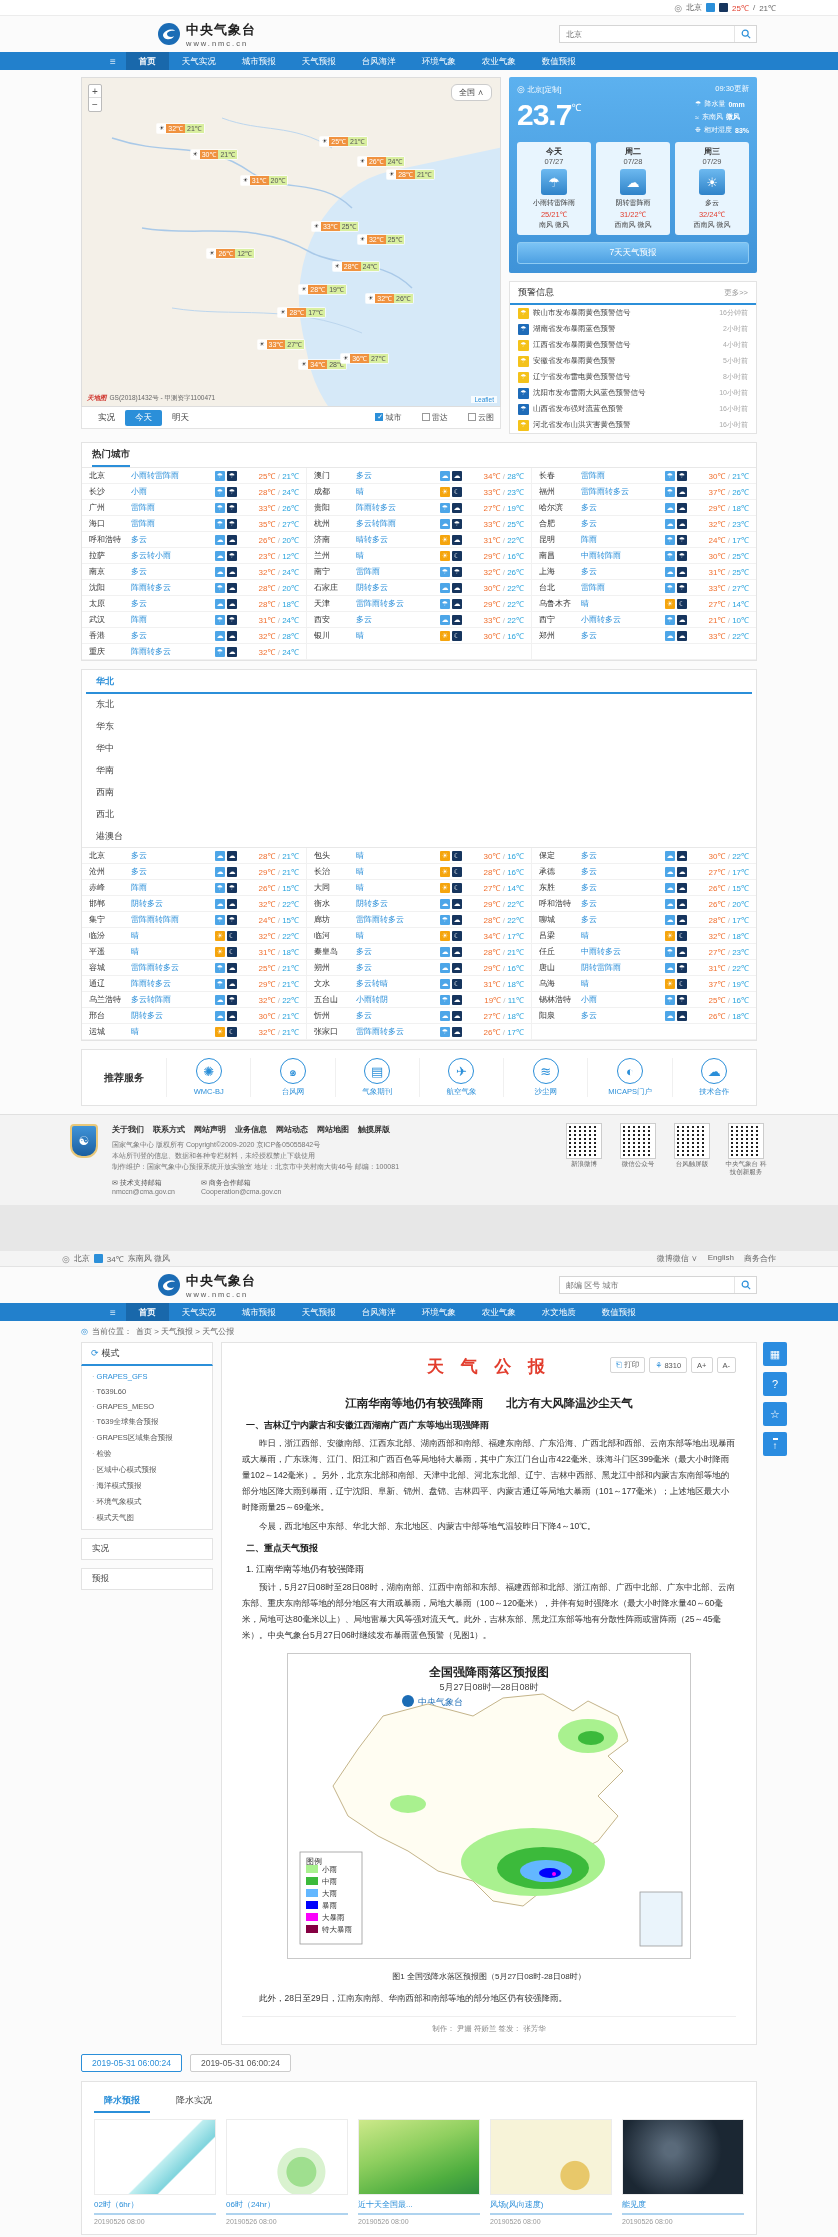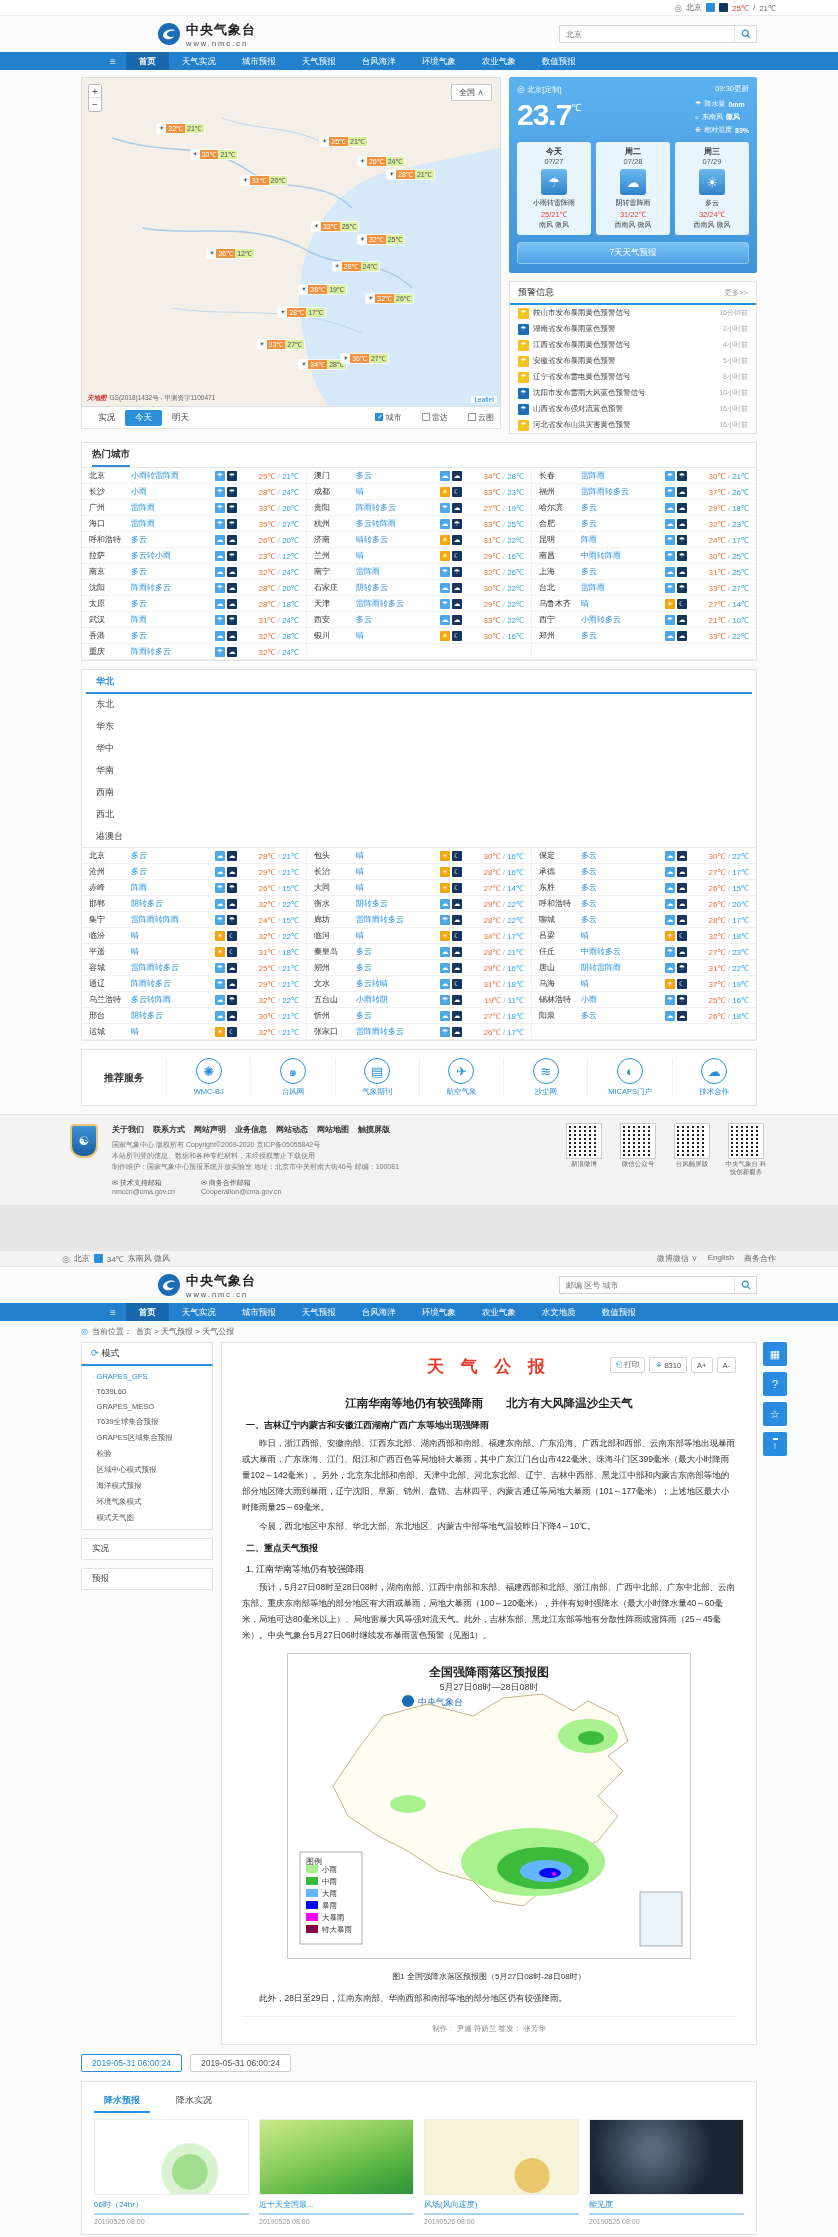--- a/index.html
+++ b/index.html
@@ -33,21 +33,21 @@
   
   .wrap { width:676px; margin:7px auto 0; }
   .maprow { display:flex; gap:8px; }
   .mapcol { width:420px; }
   .mapbox { position:relative; width:420px; height:330px; background:#f4f0e8; border:1px solid #ddd; overflow:hidden; }
   .sea { position:absolute; right:-40px; top:90px; width:240px; height:280px; background:#d6e9f8; border-radius:50% 0 0 40%; transform:rotate(-12deg); }
   .rivers { position:absolute; left:0; top:0; }
   .zoomctl { position:absolute; left:6px; top:6px; width:14px; border:1px solid #bbb; background:#fff; border-radius:2px; overflow:hidden; }
   .zoomctl div { height:13px; line-height:13px; text-align:center; font-size:10px; color:#555; cursor:pointer; }
   .zoomctl div:first-child { border-bottom:1px solid #ddd; }
-  .region-dd { position:absolute; right:8px; top:6px; background:#fff; border:1px solid #ccc; border-radius:0; font-size:8px; color:#444; padding:2px 7px; cursor:pointer; }
+  .region-dd { position:absolute; right:8px; top:6px; background:#fff; border:1px solid #ccc; border-radius:6px; font-size:8px; color:#444; padding:2px 7px; cursor:pointer; }
   .chip { position:absolute; display:flex; align-items:center; font-size:7px; line-height:9px; border-radius:1px; box-shadow:0 0 0 1px rgba(255,255,255,.7); }
   .chip .ci { width:9px; height:9px; background:#fff; display:flex; align-items:center; justify-content:center; font-size:6px; }
   .chip .cd { background:#f0923f; color:#fff; padding:0 2px; }
   .chip .cn2 { background:#d9ef9f; color:#555; padding:0 2px; }
   .attr { position:absolute; left:5px; bottom:3px; font-size:6.5px; color:#666; display:flex; gap:3px; align-items:center; }
   .attr .tdt { color:#d0342c; font-weight:bold; font-style:italic; }
   .leaflet { position:absolute; right:3px; bottom:3px; font-size:6.5px; color:#2b8fd9; background:rgba(255,255,255,.8); padding:0 3px; }
   .maptabs { height:22px; border:1px solid #e3e3e3; border-top:none; background:#fff; display:flex; align-items:center; padding:0 6px; }
   .mtab { font-size:8.5px; color:#444; padding:2px 10px; cursor:pointer; }
   .mtab.act { background:#2b8fd9; color:#fff; border-radius:2px; }
@@ -1235,20 +1235,26 @@
         <span class="dbtn idle">2019-05-31 06:00:24</span>
       </div>
 
     <div class="tcard">
       <div style="display:flex;gap:16px" id="preciptabs">
           <span class="ctab act">降水预报</span>
           <span class="ctab">降水实况</span>
         </div>
       <div class="thumbs" id="precipthumbs">
           <div class="thumb">
+            <div class="timg t1"></div>
+            <div class="tlabel">02时（6hr）</div>
+            <div class="tline"></div>
+            <div class="tdate">20190526 08:00</div>
+          </div>
+          <div class="thumb">
             <div class="timg t2"></div>
             <div class="tlabel">06时（24hr）</div>
             <div class="tline"></div>
             <div class="tdate">20190526 08:00</div>
           </div>
           <div class="thumb">
             <div class="timg t3"></div>
             <div class="tlabel">近十天全国最...</div>
             <div class="tline"></div>
             <div class="tdate">20190526 08:00</div>

